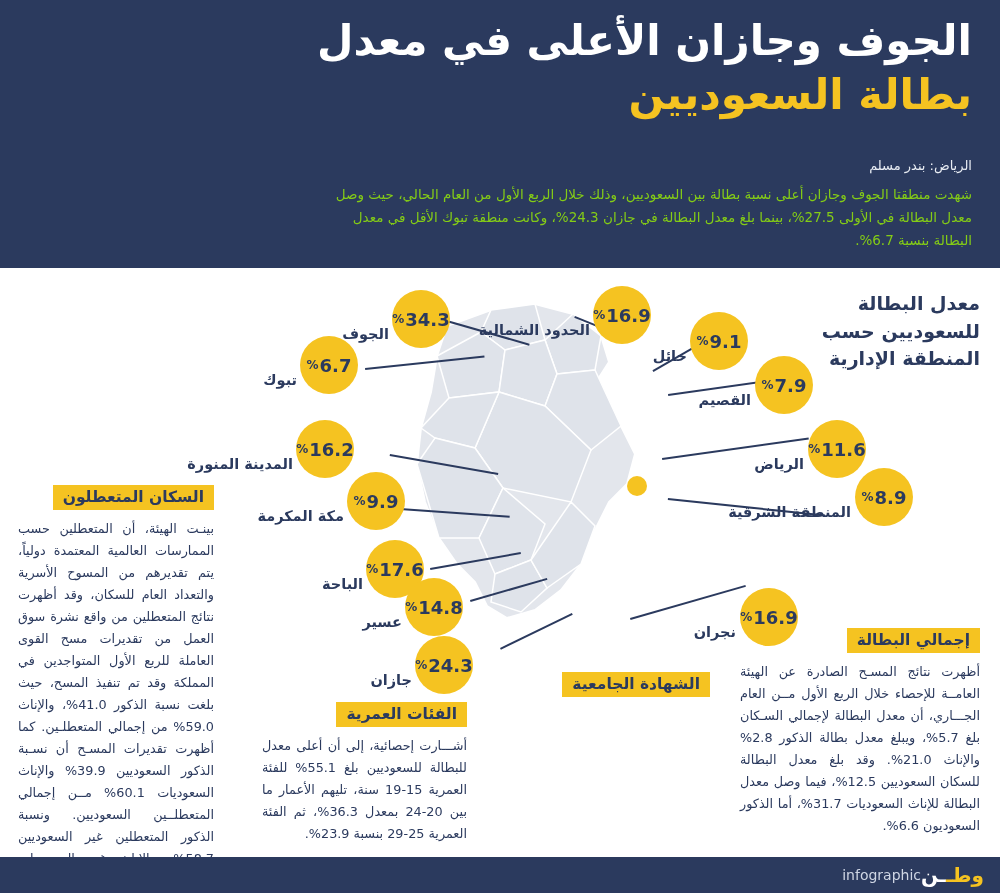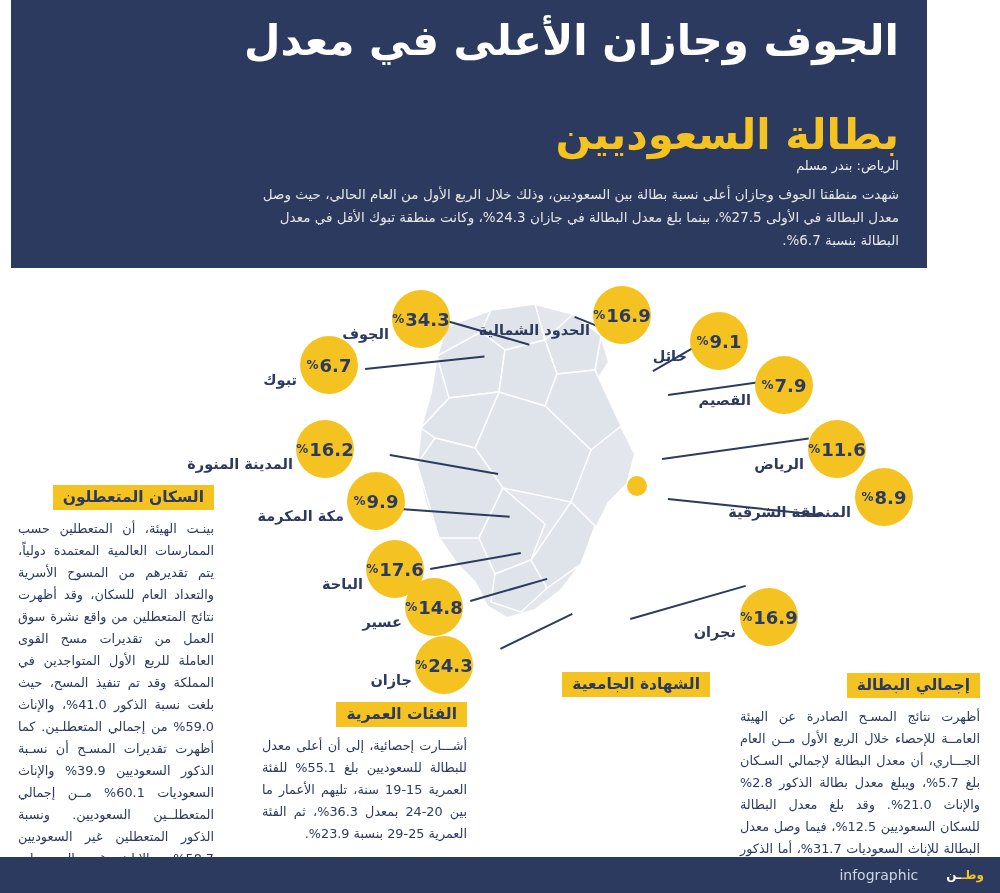--- a/index.html
+++ b/index.html
@@ -6,38 +6,38 @@
   html, body { width: 1000px; height: 893px; }
   body {
     font-family: "DejaVu Sans", "Liberation Sans", sans-serif;
     background: #ffffff;
     position: relative;
     overflow: hidden;
   }
 
   
   #header {
-    position: absolute; left: 11px; top: 0; width: 916px; height: 268px;
+    position: absolute; left: 0; top: 0; width: 1000px; height: 268px;
     background: #2b3a5e;
     padding-left: 36px;
   }
   #header-title {
     position: absolute; right: 28px; top: 14px; width: 730px;
     text-align: right;
     color: #ffffff;
     font-size: 42px; line-height: 1.28; font-weight: bold;
   }
-  #header-title .line2 { color: #f5c321; margin-top: 40px; }
+  #header-title .line2 { color: #f5c321; }
   #header-byline {
     position: absolute; right: 28px; top: 158px; width: 640px;
     text-align: right; color: #e9edf4; font-size: 13px;
   }
   #header-body {
     position: absolute; right: 28px; top: 183px; width: 640px;
-    text-align: right; color: #e5e5e5; font-size: 13.5px; line-height: 1.7;
+    text-align: right; color: #84cc16; font-size: 13.5px; line-height: 1.7;
   }
 
   
   .person { position: absolute; }
 
   
   #map-area {
     position: absolute; left: 0; top: 268px; width: 1000px; height: 430px;
   }
   #ksa-map { position:absolute; left: 395px; top: 20px; }
@@ -74,33 +74,33 @@
     font-size: 15.5px; font-weight: bold; padding: 3px 10px 4px;
     margin-bottom: 8px;
   }
   .col p {
     color: #2b3a5e; font-size: 12.8px; line-height: 1.72; text-align: justify;
     direction: rtl;
   }
   #col-left   { left: 18px;  top: 485px; width: 196px; }
   #col-mid1   { left: 262px; top: 702px; width: 205px; }
   #col-mid2   { left: 490px; top: 672px; width: 220px; }
-  #col-right  { left: 740px; top: 673px; width: 240px; }
+  #col-right  { left: 740px; top: 628px; width: 240px; }
 
   
   #footer {
     position: absolute; left: 0; bottom: 0; width: 1000px; height: 36px;
     background: #2b3a5e; color: #ffffff;
     display: flex; align-items: center; padding-right: 16px;
   }
   #footer .brand {
-    font-size: 12px; font-weight: bold; color: #ffffff; letter-spacing: 1px;
+    font-size: 20px; font-weight: bold; color: #ffffff; letter-spacing: 1px;
   }
   #footer .brand .accent { color: #f5c321; }
-  #footer .ig { color: #cfd6e4; font-size: 14px; margin-right: 28px; }
+  #footer .ig { color: #cfd6e4; font-size: 14px; margin-right: 0; }
 </style>
 </head>
 <body>
 
 <div id="header">
 
   <div>
 
     <div class="person">
       
@@ -138,20 +138,21 @@
   <div id="header-title">
     <div>الجوف وجازان الأعلى في معدل</div>
     <div class="line2">بطالة السعوديين</div>
   </div>
   <div id="header-byline">الرياض: بندر مسلم</div>
   <div id="header-body">شهدت منطقتا الجوف وجازان أعلى نسبة بطالة بين السعوديين، وذلك خلال الربع الأول من العام الحالي، حيث وصل معدل البطالة في الأولى 27.5%، بينما بلغ معدل البطالة في جازان 24.3%، وكانت منطقة تبوك الأقل في معدل البطالة بنسبة 6.7%.</div>
 </div>
 
 <div id="map-area">
 
+  <div class="legend-title">معدل البطالة للسعوديين حسب المنطقة الإدارية</div>
 
   <svg id="ksa-map" width="260" height="360" viewBox="0 0 260 360">
     <path d="M52,38 L96,22 L140,16 L178,26 L206,48 L214,74 L200,96 L206,120 L226,138
              L240,166 L232,196 L214,214 L198,246 L186,276 L166,302 L140,322 L112,330
              L92,318 L80,294 L62,276 L44,250 L30,214 L22,176 L26,140 L36,104 L42,68 Z" fill="#e3e6ec" stroke="#ffffff" stroke-width="2"></path>
     <path d="M96,22 L140,16 L150,52 L110,62 L86,44 Z" fill="#dfe3ea" stroke="#ffffff" stroke-width="1.5"></path>
     <path d="M150,52 L178,26 L206,48 L200,82 L162,86 Z" fill="#dfe3ea" stroke="#ffffff" stroke-width="1.5"></path>
     <path d="M42,68 L86,44 L110,62 L104,104 L54,110 Z" fill="#dfe3ea" stroke="#ffffff" stroke-width="1.5"></path>
     <path d="M110,62 L150,52 L162,86 L150,118 L104,104 Z" fill="#dfe3ea" stroke="#ffffff" stroke-width="1.5"></path>
     <path d="M162,86 L200,82 L226,138 L196,162 L150,118 Z" fill="#dfe3ea" stroke="#ffffff" stroke-width="1.5"></path>

